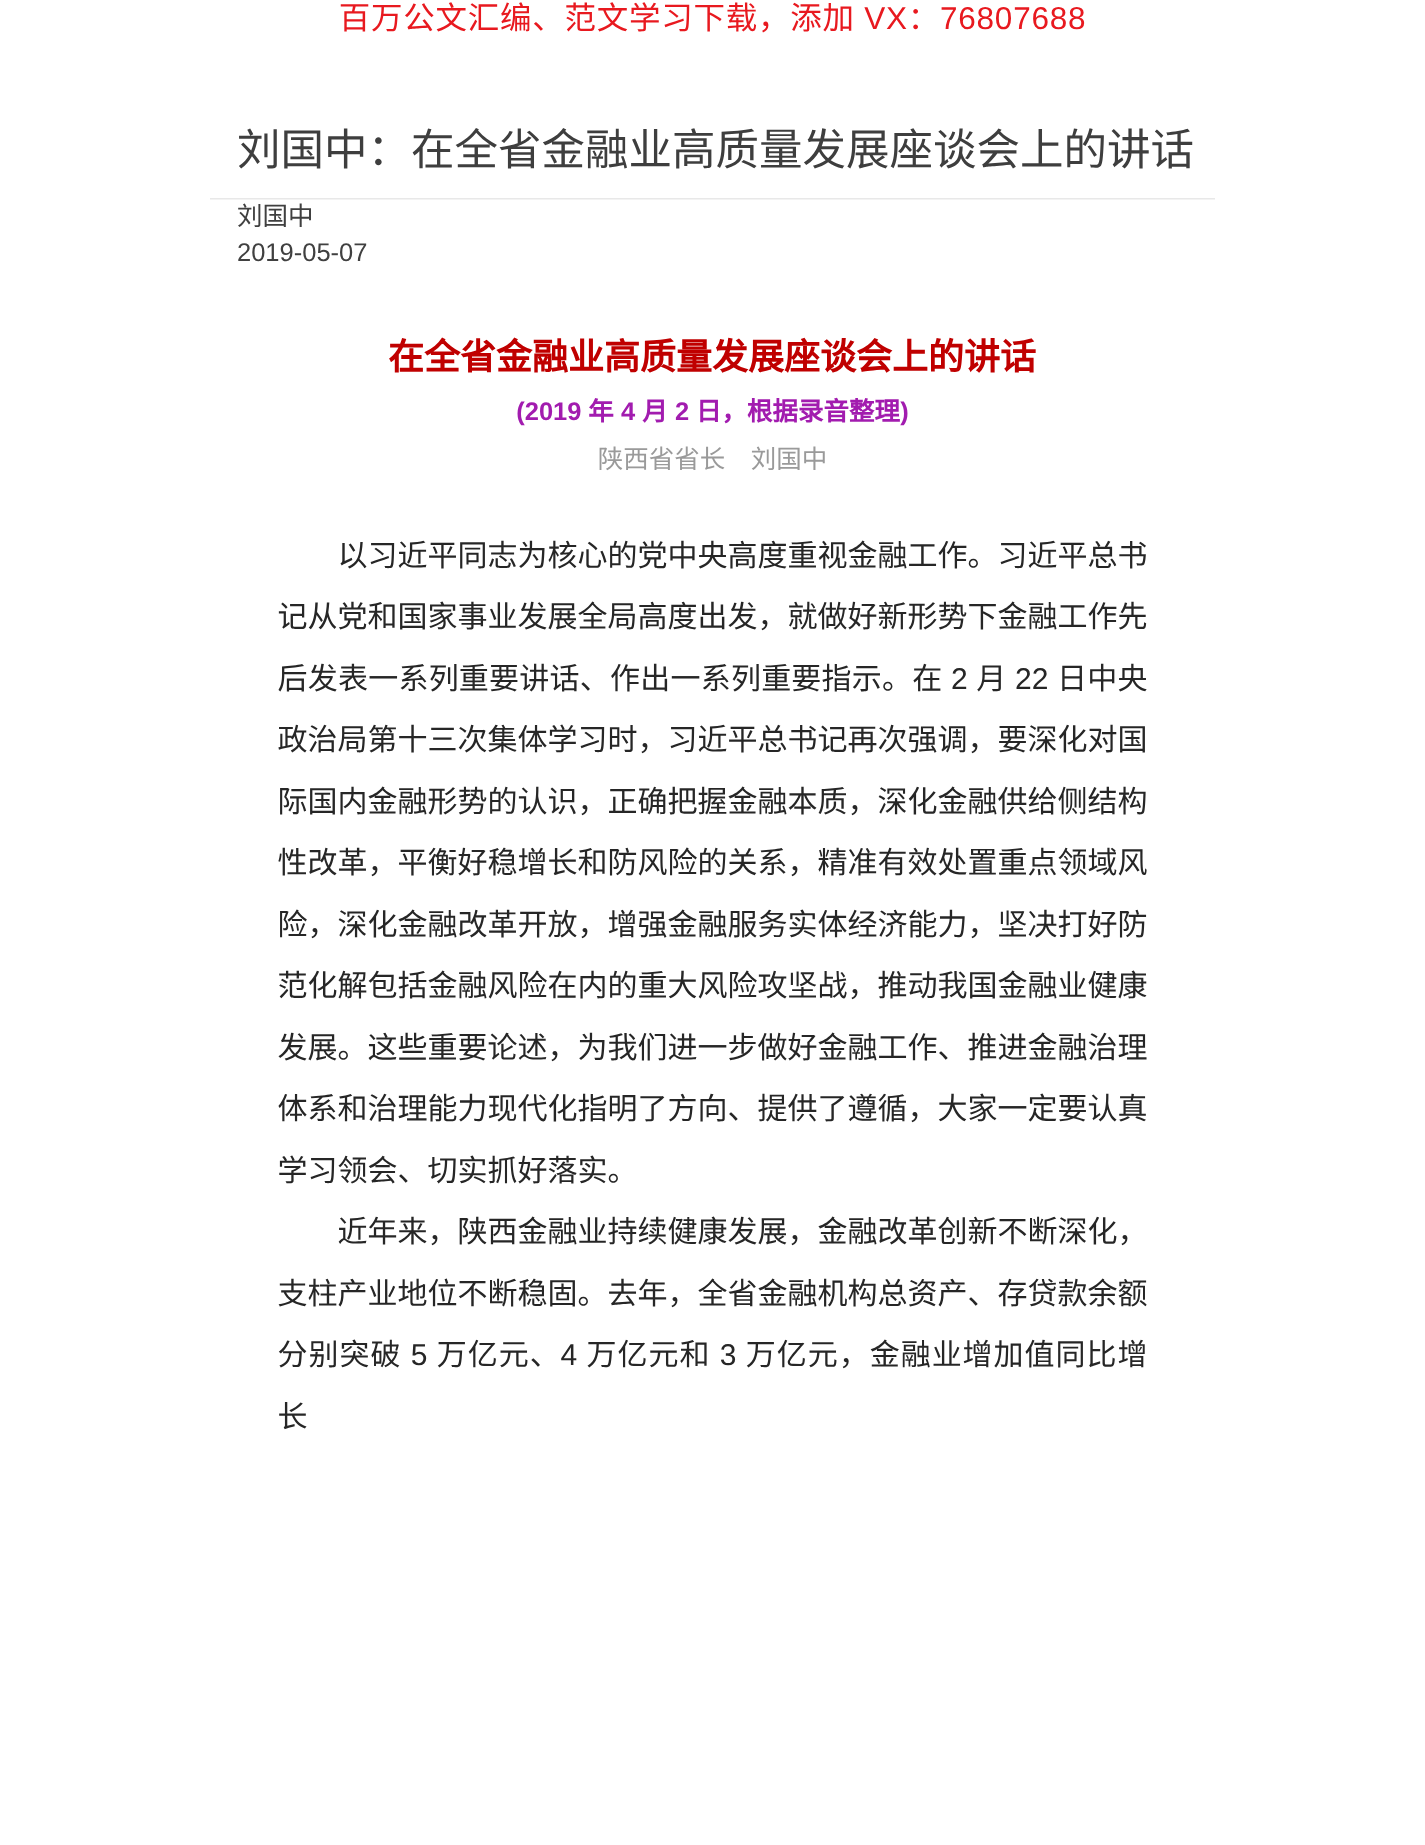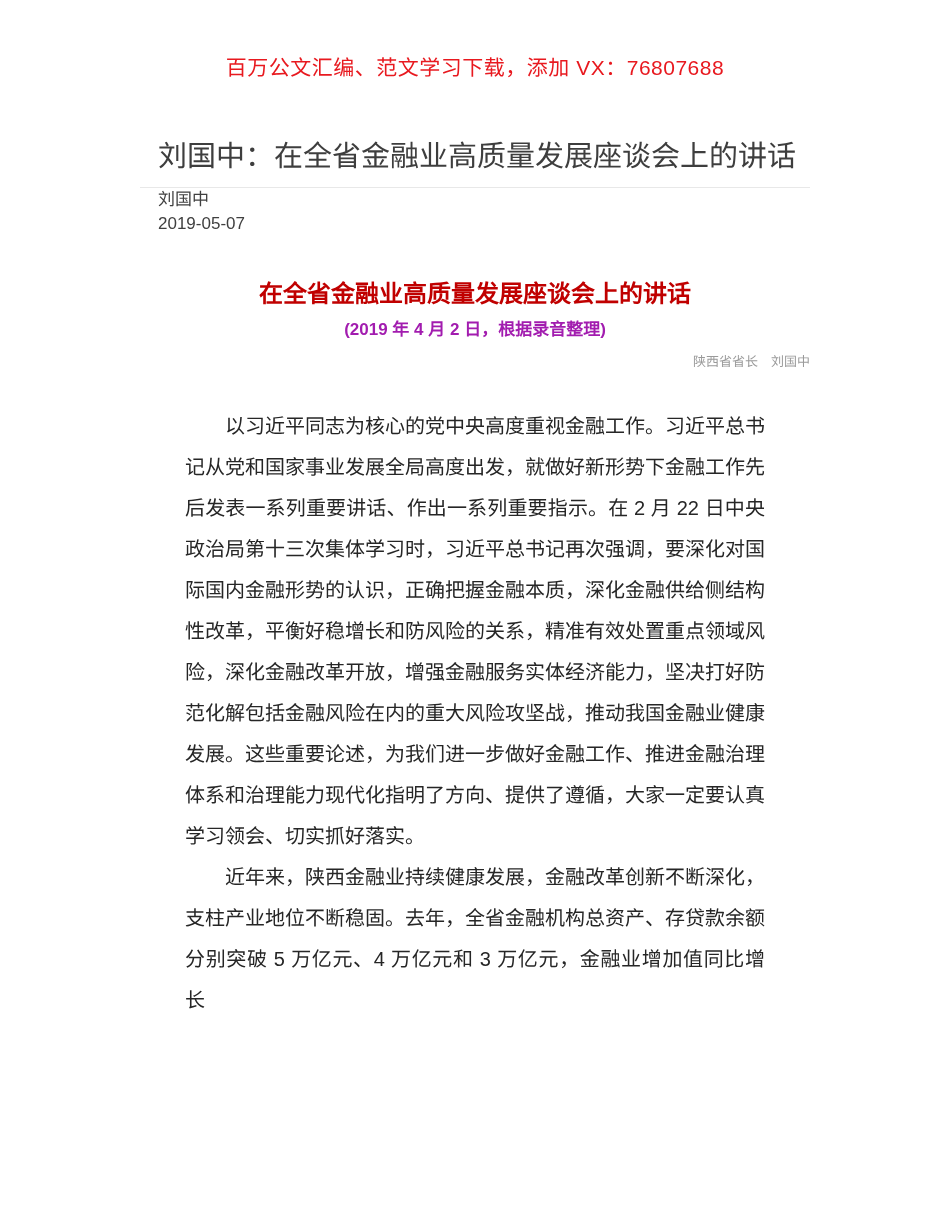--- a/index.html
+++ b/index.html
@@ -5,21 +5,20 @@
   * { margin: 0; padding: 0; box-sizing: border-box; }
   html, body { background: #ffffff; }
   body {
     width: 950px;
     height: 1230px;
     margin: 0 auto;
     overflow: hidden;
     font-family: "Liberation Sans", "DejaVu Sans", sans-serif;
   }
   .promo-banner {
-    padding-top: 55px;
     text-align: center;
     font-size: 21px;
     line-height: 26px;
     color: #e8191f;
     letter-spacing: 0.5px;
   }
   .article {
     width: 670px;
     margin: 0 auto;
   }
@@ -55,25 +54,24 @@
   }
   .doc-source-note {
     margin-top: 12px;
     font-size: 17px;
     line-height: 24px;
     font-weight: 700;
     color: #a21caf;
   }
   .doc-speaker {
     margin-top: 8px;
-    font-size: 13px;
+    font-size: 17px;
     line-height: 24px;
     font-weight: 400;
     color: #9a9a9a;
-    text-align: right;
   }
   .doc-body {
     margin-top: 32px;
     padding: 0 45px;
     font-size: 20px;
     line-height: 41px;
     color: #262626;
     text-align: justify;
   }
   .doc-body p {

